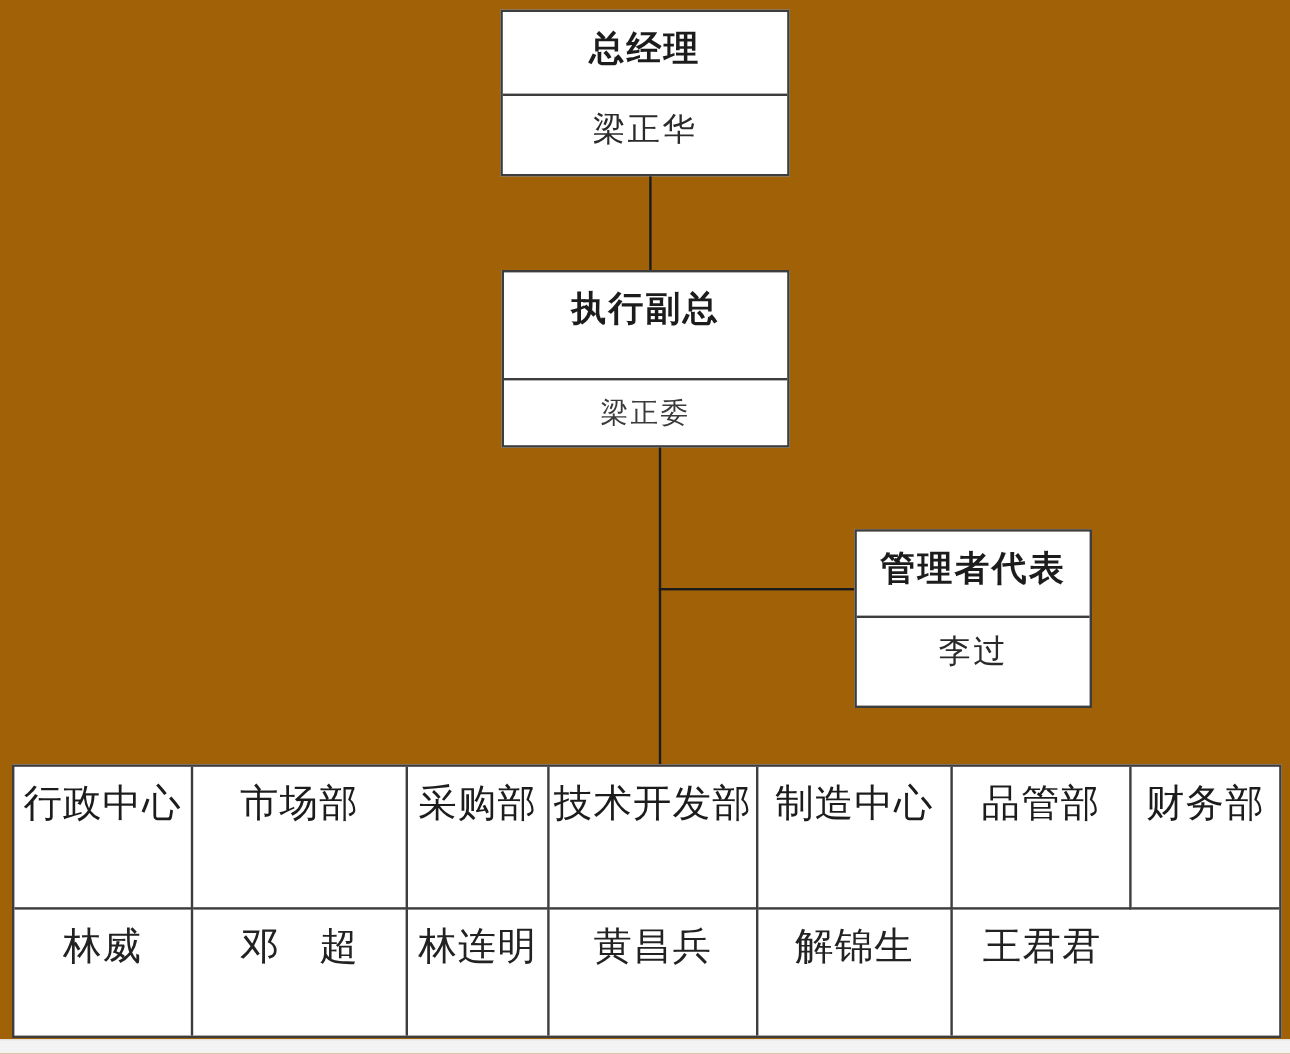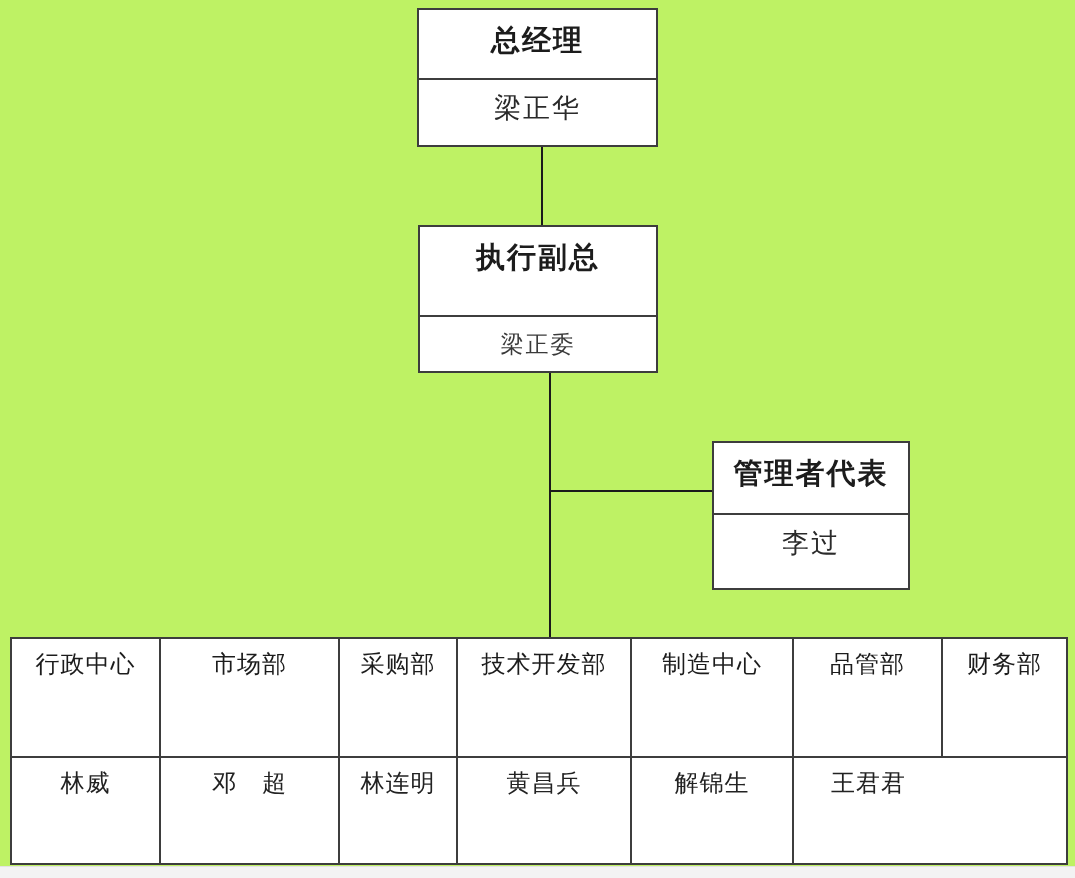--- a/index.html
+++ b/index.html
@@ -5,21 +5,21 @@
   * { margin: 0; padding: 0; box-sizing: border-box; }
   html, body { background: #ffffff; }
   body {
     font-family: "Liberation Serif", "DejaVu Serif", serif;
     color: #1c1c1c;
   }
   #canvas {
     position: relative;
     width: 1075px;
     height: 878px;
-    background: #bef264;
+    background: #a16207;
     overflow: hidden;
   }
 
   
   .node {
     position: absolute;
     background: #ffffff;
     border: 2px solid #3d3d3d;
     display: flex;
     flex-direction: column;
@@ -61,21 +61,21 @@
     width: 1058px; height: 228px;
     background: #ffffff;
     border: 2px solid #3d3d3d;
     display: grid;
     grid-template-columns: 149px 179px 118px 174px 162px 149px 123px;
     grid-template-rows: 119px 105px;
   }
   .tcell {
     border-right: 2px solid #3d3d3d;
     text-align: center;
-    font-size: 24px;
+    font-size: 32px;
     letter-spacing: 1px;
     padding-top: 9px;
     overflow: hidden;
     white-space: nowrap;
   }
   .tcell.last { border-right: none; }
   .tcell.hdr  { border-bottom: 2px solid #3d3d3d; }
   .tcell.name { color: #222222; }
 
   

